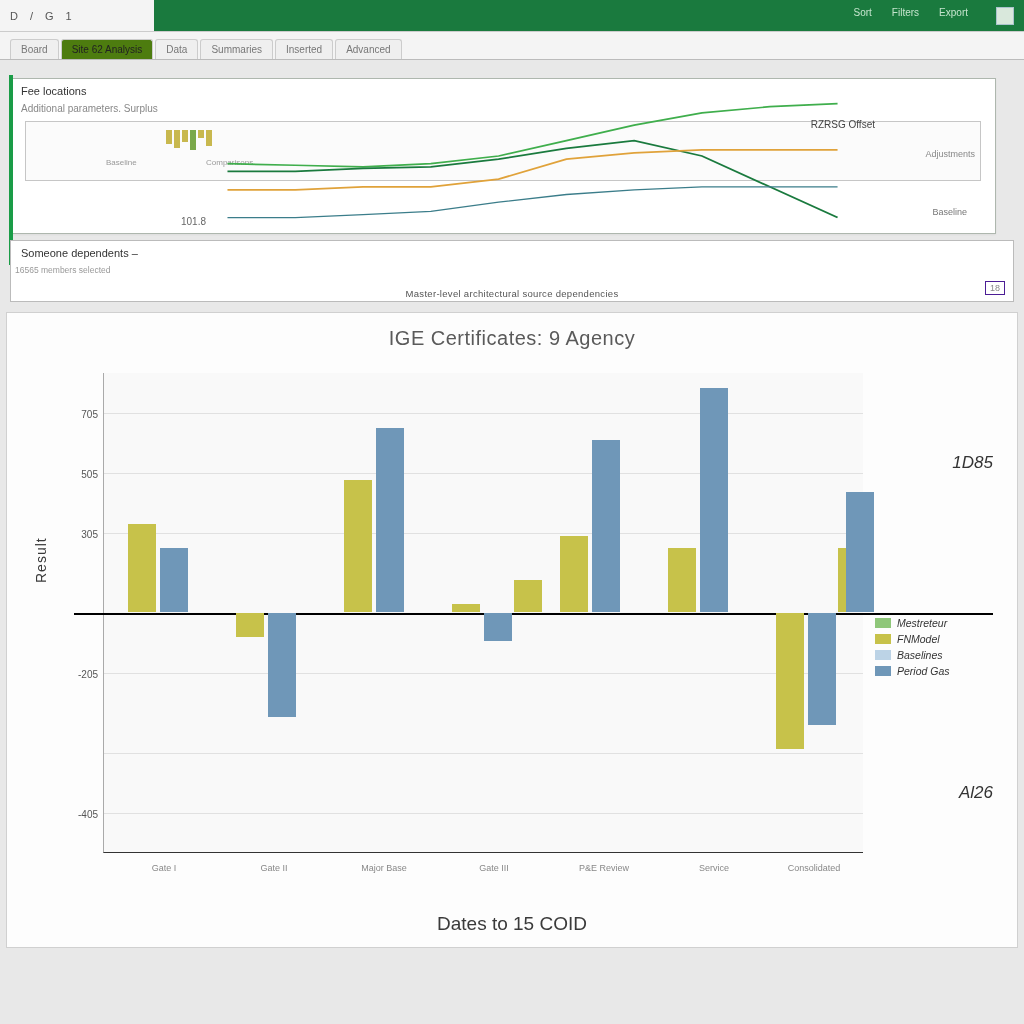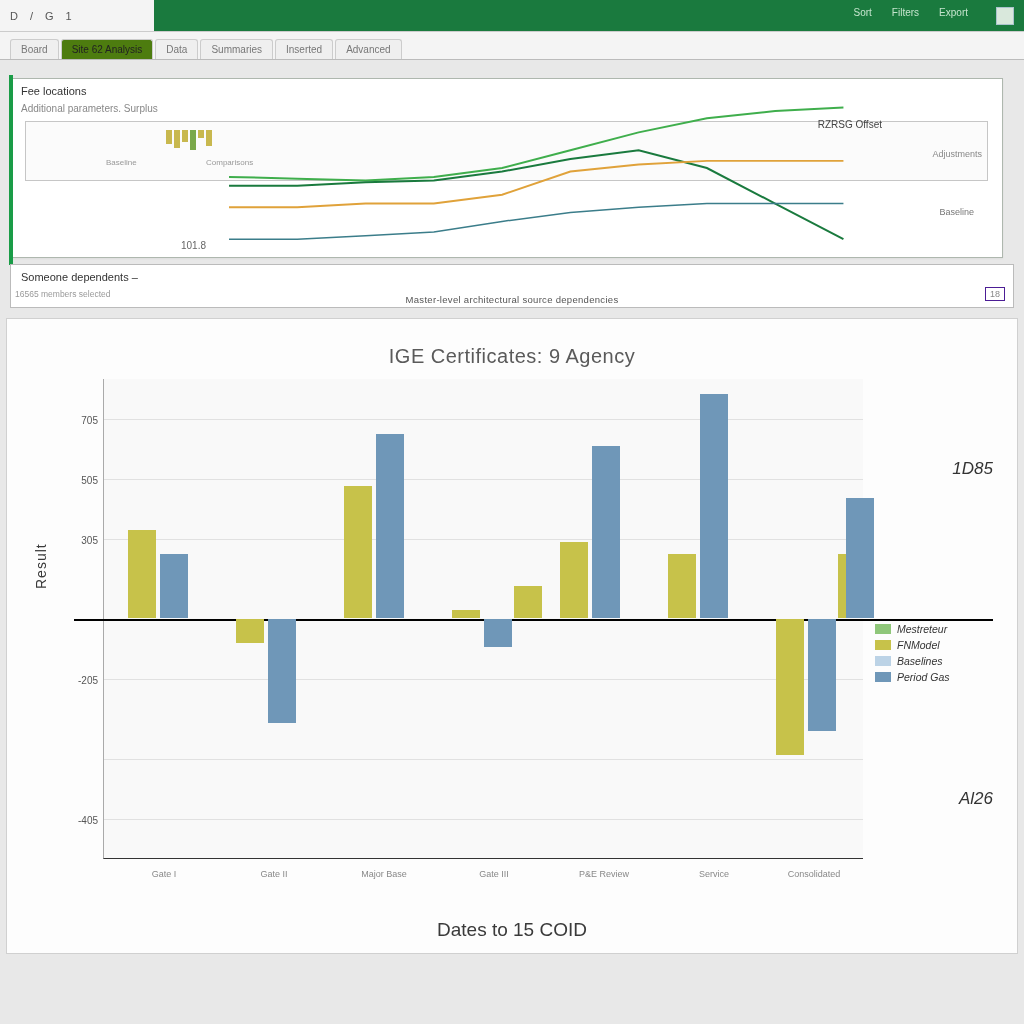--- a/index.html
+++ b/index.html
@@ -38,24 +38,24 @@
   }
   .tab {
     padding: 4px 10px; font-size: 10px; color: #777;
     border: 1px solid #ccc; border-bottom: none;
     background: #efefef; border-radius: 3px 3px 0 0;
   }
   .tab.active { background: #4d7c0f; color: #222; }
 
   
   .upper-panel {
-    margin: 18px 21px 6px 10px;
+    margin: 18px 28px 6px 10px;
     background: #fff;
     border: 1px solid #aeb7ae;
-    height: 180px;
+    height: 156px;
     position: relative;
     box-shadow: 0 1px 2px rgba(0,0,0,.05);
   }
   .upper-panel .accent {
     position:absolute; left:-2px; top:-4px; width:4px; height:190px;
     background:#1a9c47;
   }
   .upper-panel .hdr { padding: 6px 10px; font-size: 11px; color:#333; }
   .upper-panel .sub { padding: 0 10px 4px; font-size: 10px; color:#888; }
   .upper-panel .innerbox {
@@ -66,21 +66,21 @@
   .innerbox .mini span { width:6px; background:#c8b84e; display:inline-block; }
   .innerbox .lbl { position:absolute; font-size:8px; color:#999; }
   .line-svg { position:absolute; left:0; right:0; top:0; bottom:0; width:100%; height:100%; }
 
   .r-lab { position:absolute; font-size:10px; color:#444; }
 
   
   .sec-box {
     margin: 6px 10px 4px 10px;
     background:#fff; border:1px solid #bbb;
-    height: 44px; position:relative;
+    height: 62px; position:relative;
   }
   .sec-box .shdr { padding:6px 10px; font-size:11px; color:#333; }
   .sec-box .ssub { padding:0 4px; font-size:8.5px; color:#999; }
   .sec-box .caption {
     position:absolute; left:0; right:0; bottom:2px; text-align:center;
     font-size:9.5px; color:#555; letter-spacing:.3px;
   }
   .sec-box .tag {
     position:absolute; right:8px; bottom:6px;
     font-size:9px; color:#888; border:1px solid #4c1d95; padding:1px 4px;
@@ -89,21 +89,21 @@
   
   .main-chart-wrap {
     margin: 10px 6px 6px 6px;
     background:#fdfdfd;
     border:1px solid #d0d0d0;
     height: 636px;
     position:relative;
   }
   .chart-title {
     text-align:center; font-size:20px; color:#5a5a5a;
-    padding-top:26px; letter-spacing:.5px;
+    padding-top:14px; letter-spacing:.5px;
   }
   .plot {
     position:absolute; left:96px; top:60px; width:760px; height:480px;
     background:#f9f9f9; border-left:1px solid #aaa; border-bottom:1px solid #333;
   }
   .grid-h { position:absolute; left:0; right:0; height:1px; background:#e1e1e1; }
   .zero-line { position:absolute; left:-30px; right:-130px; height:2px; background:#000; }
 
   .bar { position:absolute; bottom:0; width:28px; }
   .bar.y { background:#c7c24a; } 

